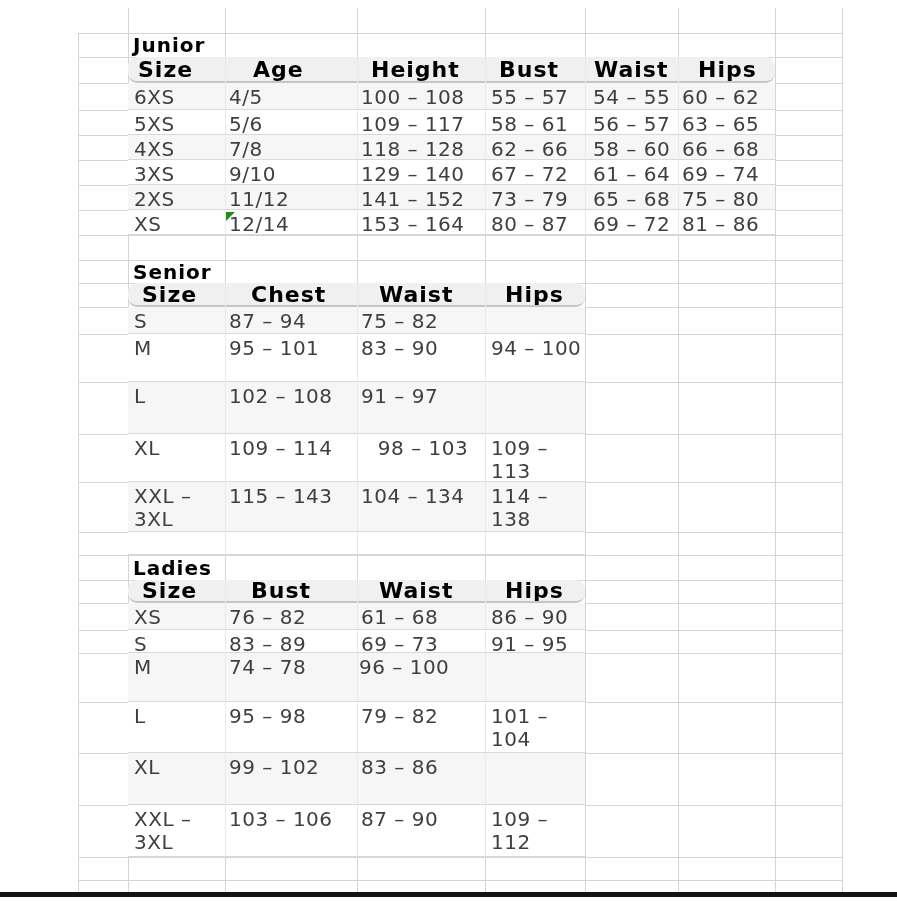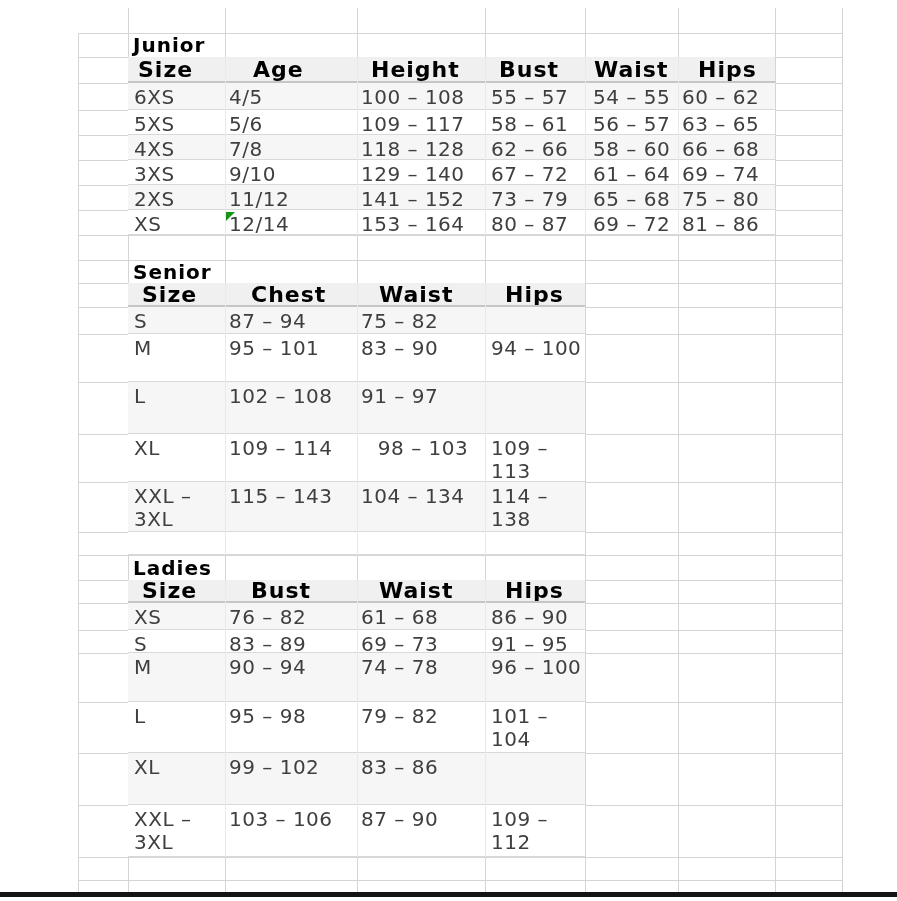--- a/index.html
+++ b/index.html
@@ -11,20 +11,21 @@
   .gl.v{width:1px;}
   .gl.h{height:1px;}
   .sheet-table{position:absolute;z-index:2;}
   .tbl-label{
     position:relative;z-index:3;font-weight:700;font-size:20px;letter-spacing:1px;color:#000;
     padding-left:5px;display:flex;align-items:center;box-sizing:border-box;
   }
   .hdr-row{
     position:relative;z-index:2;display:flex;background:#f0f0f0;box-sizing:border-box;
     border-bottom:2px solid #c6c6c6;
+    border-radius:9px;
   }
   .hdr-cell{
     font-weight:700;font-size:22px;letter-spacing:1px;color:#000;box-sizing:border-box;
     display:flex;align-items:center;overflow:hidden;
   }
   .data-row{
     position:relative;z-index:2;display:flex;background:#ffffff;box-sizing:border-box;
     border-bottom:1px solid #d9d9d9;
   }
   .data-row.stripe{background:#f6f6f6;}
@@ -209,21 +210,20 @@
         <div class="data-cell" style="width: 100px; padding-left: 6px;">86 – 90</div>
       </div>
       <div class="data-row" style="height: 23px;">
         <div class="data-cell" style="width: 97px; padding-left: 6px;">S</div>
         <div class="data-cell" style="width: 132px; padding-left: 4px;">83 – 89</div>
         <div class="data-cell" style="width: 128px; padding-left: 4px;">69 – 73</div>
         <div class="data-cell" style="width: 100px; padding-left: 6px;">91 – 95</div>
       </div>
       <div class="data-row stripe" style="height: 49px;">
         <div class="data-cell" style="width: 97px; padding-left: 6px;">M</div>
-        <div class="data-cell" style="width: 132px; padding-left: 4px;">90 – 94</div>
         <div class="data-cell" style="width: 128px; padding-left: 4px;">74 – 78</div>
         <div class="data-cell" style="width: 100px; padding-left: 6px;">96 – 100</div>
       </div>
       <div class="data-row" style="height: 51px;">
         <div class="data-cell" style="width: 97px; padding-left: 6px;">L</div>
         <div class="data-cell" style="width: 132px; padding-left: 4px;">95 – 98</div>
         <div class="data-cell" style="width: 128px; padding-left: 4px;">79 – 82</div>
         <div class="data-cell" style="width: 100px; padding-left: 6px;">101 – 104</div>
       </div>
       <div class="data-row stripe" style="height: 52px;">

